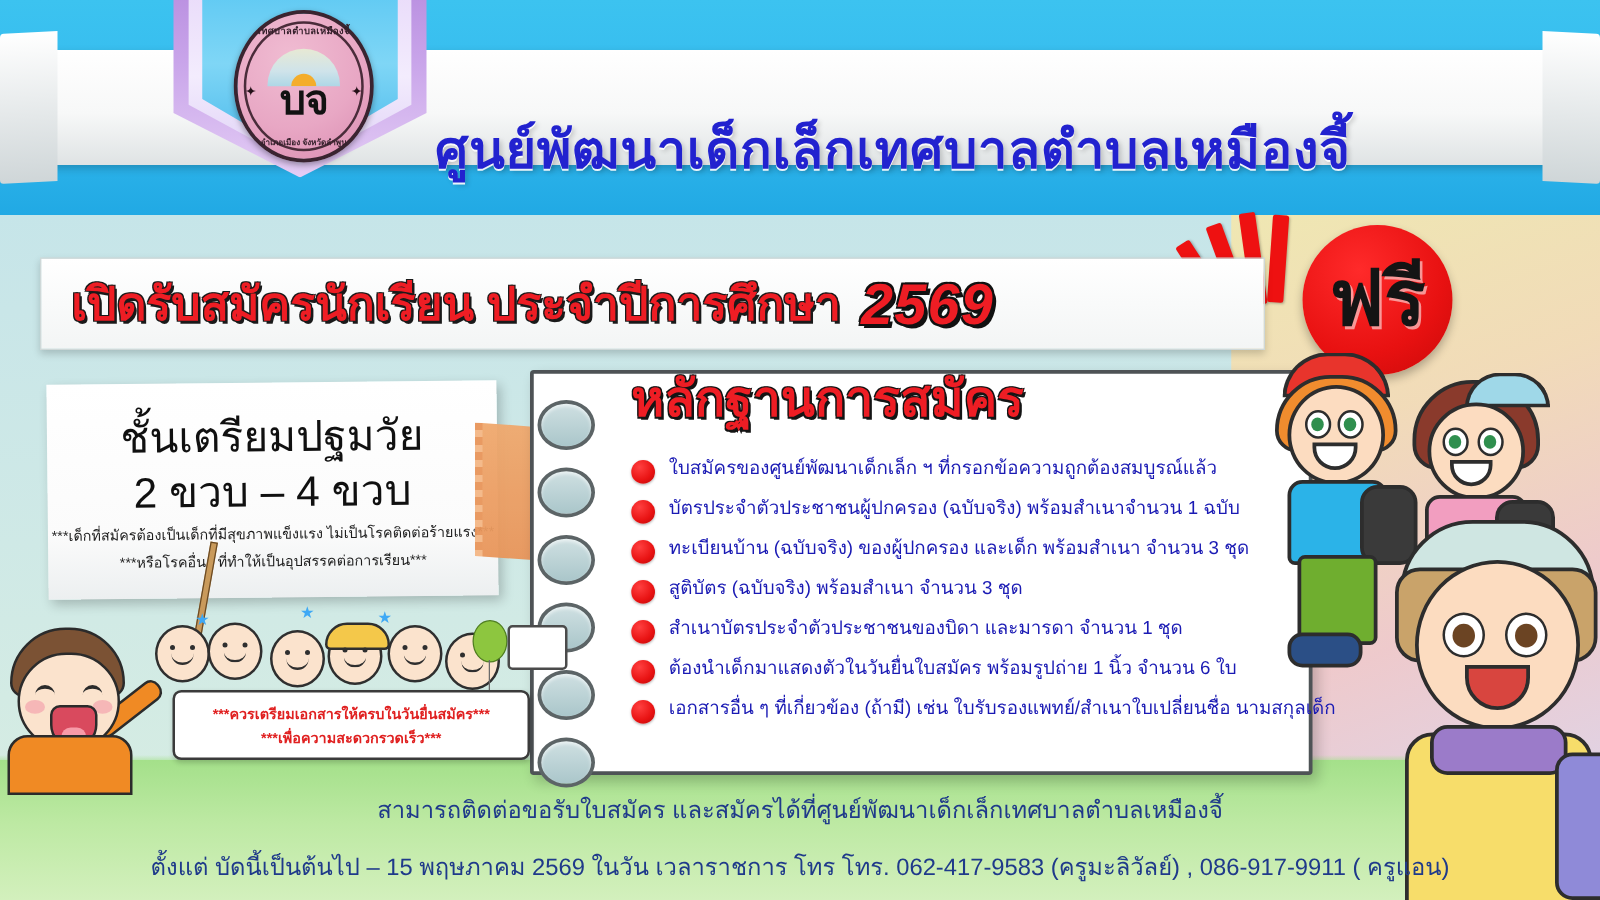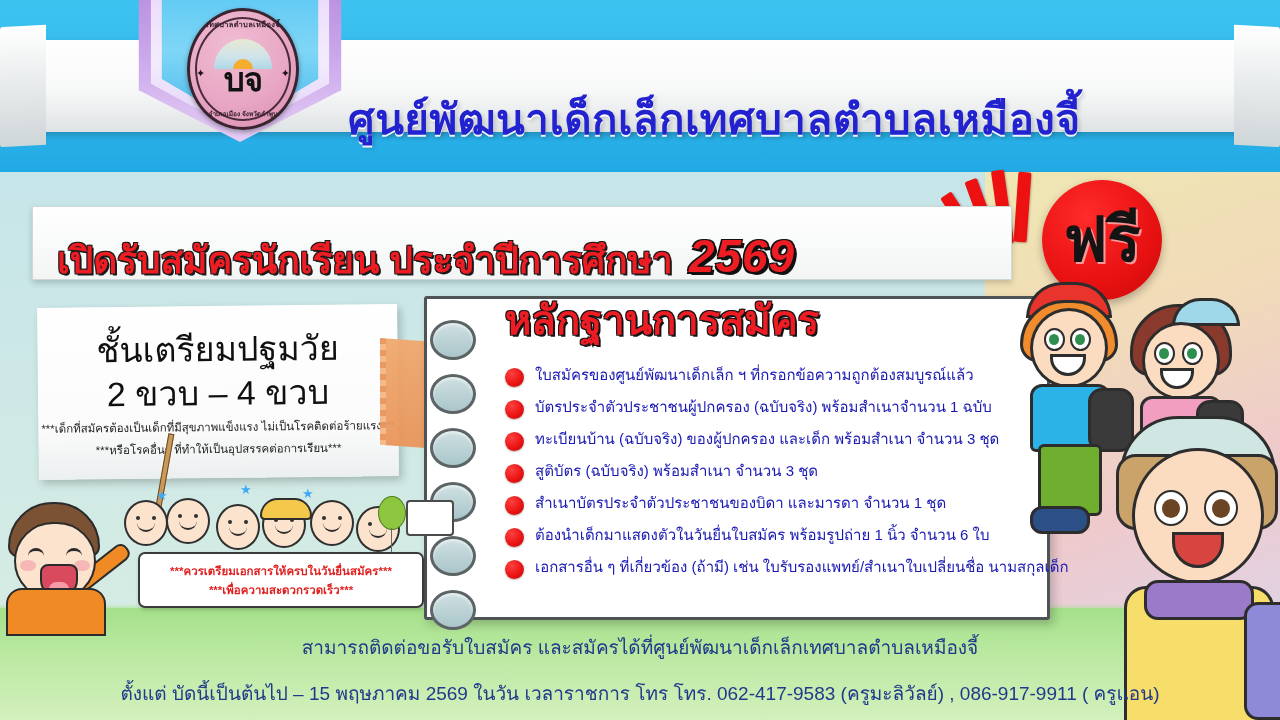--- a/index.html
+++ b/index.html
@@ -70,21 +70,21 @@
     color:#121212;font-size:33px;font-weight:bold;line-height:34px;text-align:center;
     letter-spacing:-1px;}
   .logo-star{position:absolute;color:#241018;font-size:11px;top:56px;}
   .logo-star.l{left:6px;} .logo-star.r{right:6px;}
 
   
   .banner{position:absolute;left:32px;top:206px;width:978px;height:72px;
     background:linear-gradient(180deg,#ffffff,#f3f5f5);
     border:1px solid #cfd8d8;box-shadow:0 3px 6px rgba(0,0,0,.18);}
   .banner-inner{position:absolute;left:0;top:0;width:100%;height:100%;
-    display:flex;align-items:flex-end;white-space:nowrap;padding-left:24px;
+    display:flex;align-items:center;white-space:nowrap;padding-left:24px;
     box-sizing:border-box;}
   .banner-text{font-size:37px;font-weight:bold;color:#ee1d24;line-height:1;
     text-shadow:2px 2px 0 #1a1a1a,-1px -1px 0 #1a1a1a,1px -1px 0 #1a1a1a,-1px 1px 0 #1a1a1a;}
   .banner-year{font-size:46px;font-weight:bold;font-style:italic;color:#ee1d24;
     margin-left:16px;letter-spacing:1px;line-height:1;
     text-shadow:3px 3px 0 #111,-1.5px -1.5px 0 #111,1.5px -1.5px 0 #111,-1.5px 1.5px 0 #111;}
 
   
   .burst{position:absolute;left:930px;top:160px;width:110px;height:120px;}
   .ray{position:absolute;background:#ee1111;border-radius:2px;

